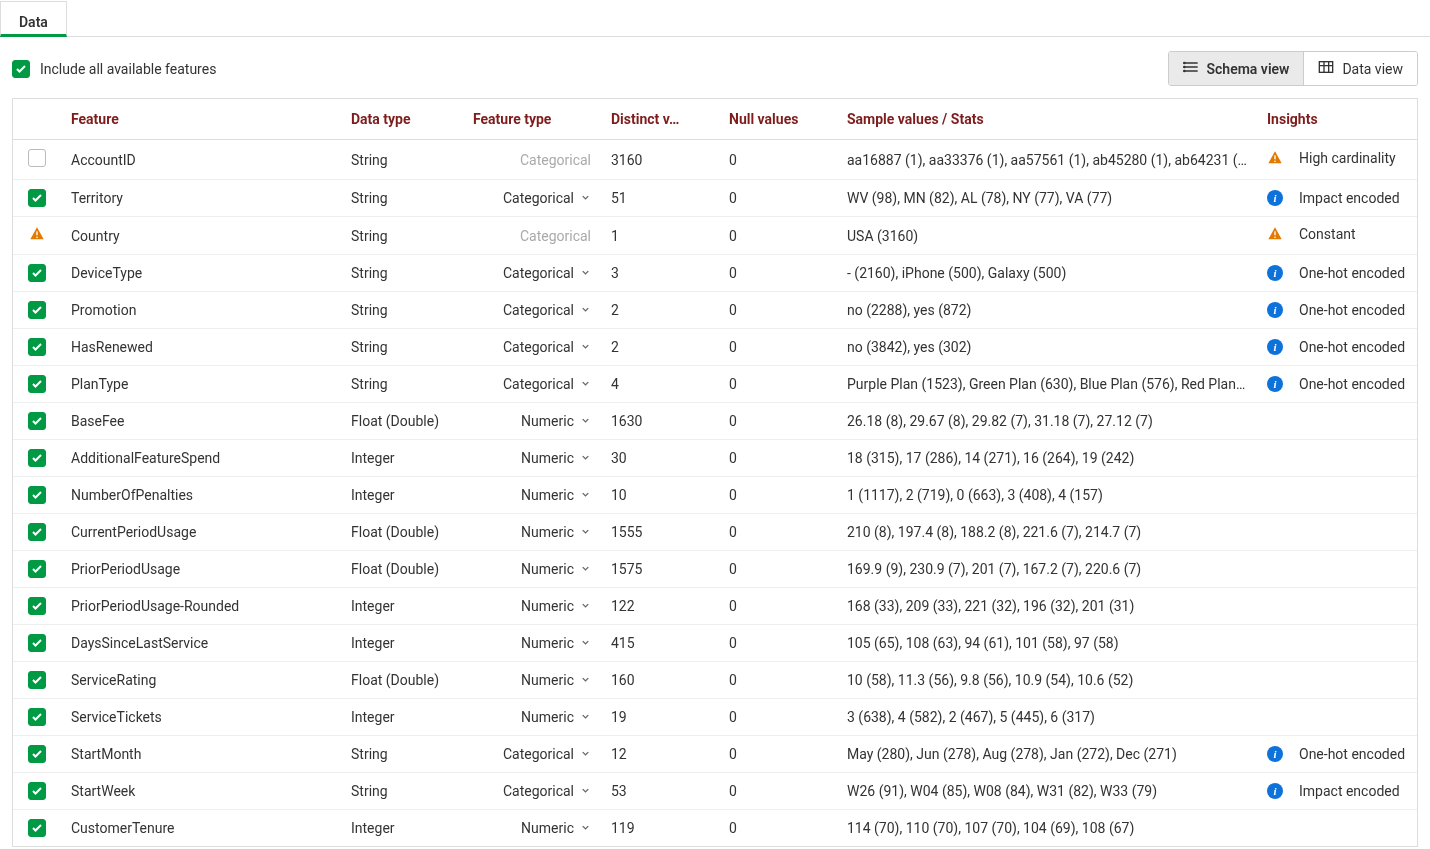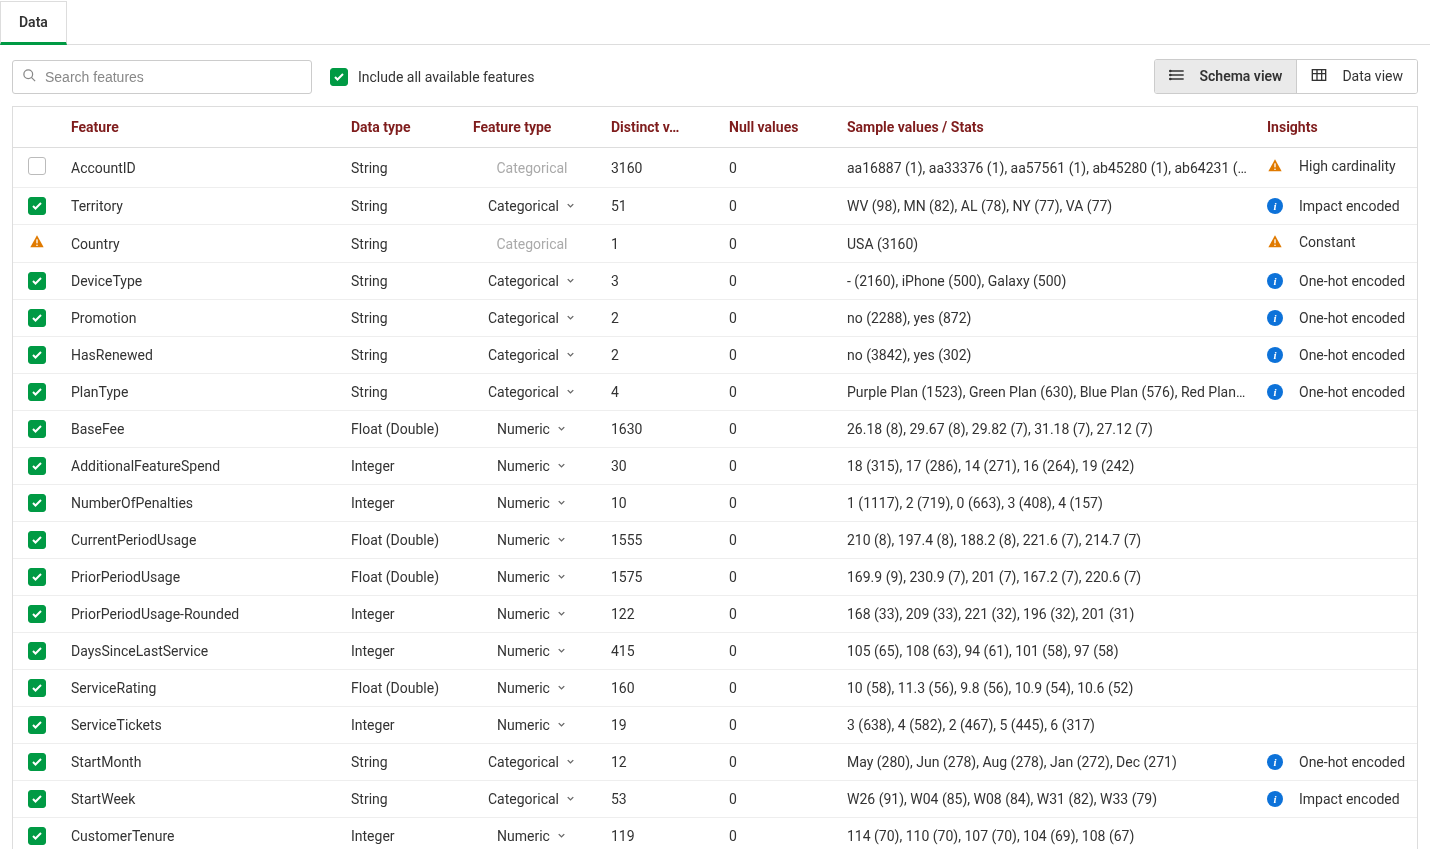--- a/index.html
+++ b/index.html
@@ -8,21 +8,21 @@
     font-size: 14px;
     color: #333;
     background: #fff;
   }
   .tab-bar {
     border-bottom: 1px solid #ddd;
     display: flex;
     align-items: flex-end;
   }
   .tab {
-    padding: 12px 18px 12px 18px;
+    padding: 12px 18px 4px 18px;
     border: 1px solid #ddd;
     border-bottom: none;
     font-weight: 600;
     color: #333;
     background: #fff;
     position: relative;
     top: 1px;
   }
   .tab.active {
     border-bottom: 3px solid #009a44;
@@ -61,22 +61,22 @@
   }
   .spacer { flex: 1; }
   .view-toggle {
     display: flex;
     border: 1px solid #ccc;
     border-radius: 3px;
     overflow: hidden;
   }
   .view-btn {
     display: flex;
-    align-items: flex-start;
-    gap: 15px;
+    align-items: center;
+    gap: 8px;
     padding: 8px 14px;
     background: #fff;
     cursor: pointer;
     color: #333;
     font-size: 14px;
   }
   .view-btn.active {
     background: #eaeaea;
     font-weight: 600;
   }
@@ -129,21 +129,21 @@
   .col-datatype { width: 122px; }
   .col-featuretype { width: 138px; }
   .col-distinct { width: 118px; }
   .col-null { width: 118px; }
   .col-sample { width: auto; }
   .col-insights { width: 160px; }
 
   .ftype-cell {
     display: flex;
     align-items: center;
-    justify-content: center;
+    justify-content: flex-end;
     gap: 6px;
   }
   .ftype-label.muted { color: #aaa; }
   .chev { color: #666; }
 
   .insight-cell {
     display: flex;
     align-items: flex-start;
     gap: 16px;
   }
@@ -157,29 +157,20 @@
   .warn-tri { color: #e07a00; }
 </style>
 </head>
 <body>
 
 <div class="tab-bar">
   <div class="tab active">Data</div>
 </div>
 
 <div class="toolbar">
-  <div class="search-wrap">
-    <span class="search-icon">
-      <svg width="15" height="15" viewBox="0 0 24 24" fill="none" stroke="currentColor" stroke-width="2">
-          <circle cx="10" cy="10" r="7"></circle>
-          <line x1="21" y1="21" x2="15" y2="15"></line>
-        </svg>
-    </span>
-    <input class="search-input" placeholder="Search features" style="">
-  </div>
   <div class="include-wrap">
     <span class="checkbox checked">
       <svg width="12" height="12" viewBox="0 0 24 24" fill="none" stroke="#fff" stroke-width="4">
           <polyline points="4 12 9 17 20 6"></polyline>
         </svg>
     </span>
     <span>Include all available features</span>
   </div>
   <div class="spacer"></div>
   <div class="view-toggle">

